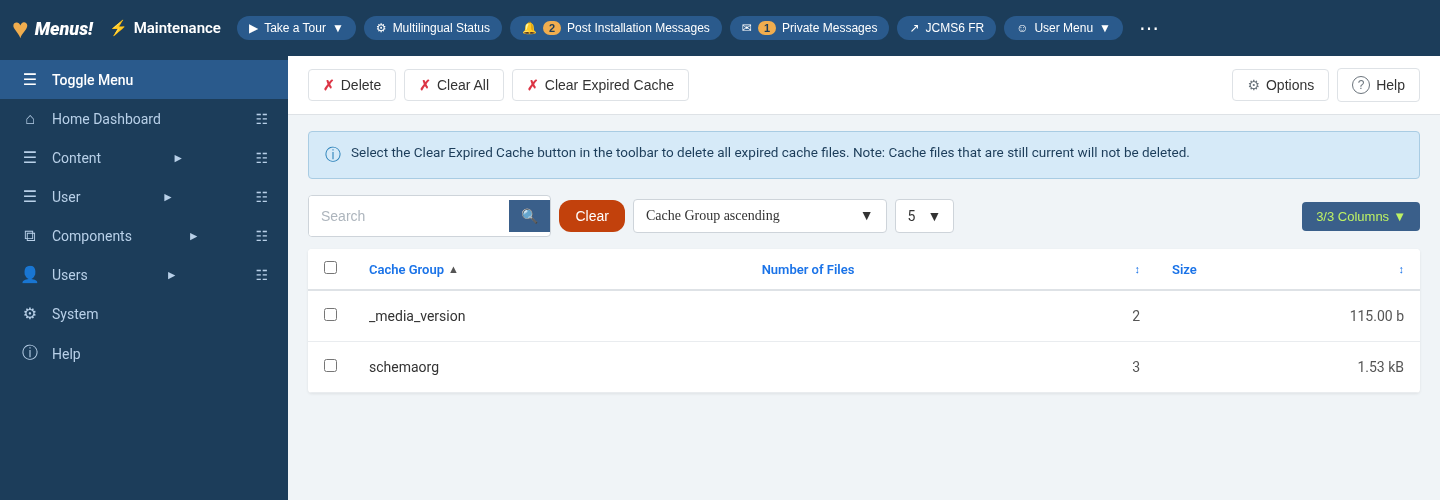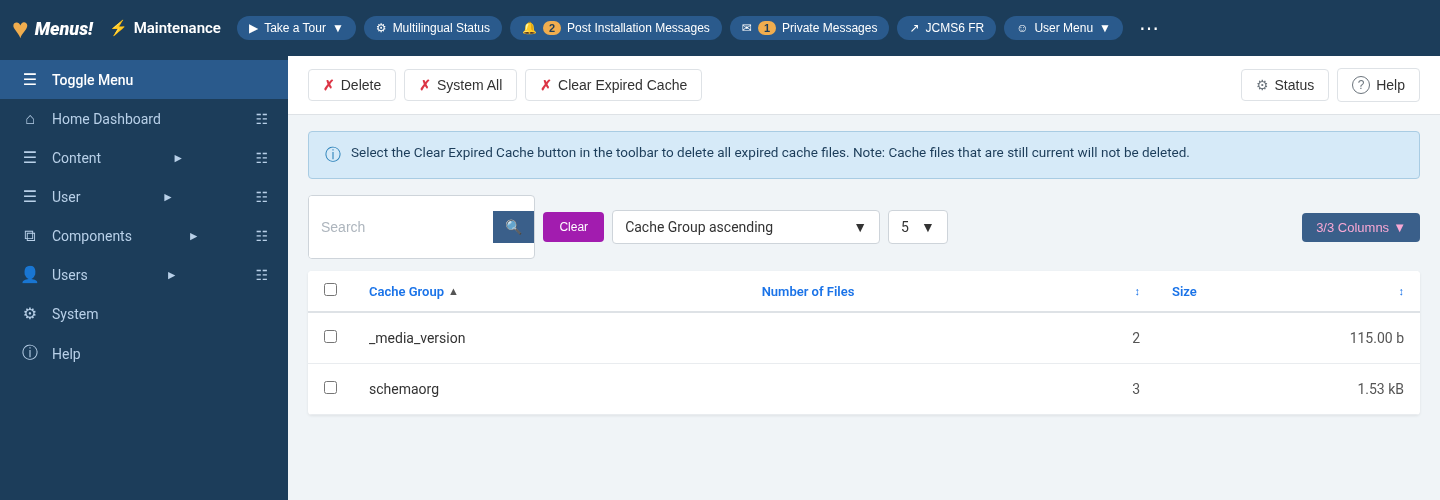--- a/index.html
+++ b/index.html
@@ -137,51 +137,51 @@
       margin-bottom: 12px;
       flex-wrap: wrap;
     }
     .search-input-wrap {
       display: flex; align-items: center;
       border: 1px solid #ced4da; border-radius: 4px;
       overflow: hidden; background: #fff;
     }
     .search-input-wrap input {
       border: none; outline: none;
-      padding: 23px 12px; font-size: 14px;
-      width: 184px; color: #495057;
+      padding: 12px 12px; font-size: 14px;
+      width: 200px; color: #495057;
     }
     .search-input-wrap input::placeholder { color: #adb5bd; }
     .search-btn {
       background: #3a5f8a; border: none;
       color: #fff; padding: 8px 12px;
       cursor: pointer; font-size: 14px;
     }
     .clear-btn {
-      background: #a21caf; border: none;
+      background: #c2410c; border: none;
       color: #fff; padding: 8px 16px;
-      border-radius: 4px; cursor: pointer; font-size: 12px;
+      border-radius: 12px; cursor: pointer; font-size: 14px;
     }
     .sort-select {
       display: flex; align-items: center;
       border: 1px solid #ced4da; border-radius: 4px;
       background: #fff; padding: 8px 12px;
-      gap: 80px; cursor: pointer; font-size: 14px; color: #333;
+      gap: 80px; cursor: pointer; font-size: 14px; color: #333; font-family: Liberation Serif, serif;
     }
     .num-select {
       display: flex; align-items: center;
       border: 1px solid #ced4da; border-radius: 4px;
       background: #fff; padding: 8px 12px;
       gap: 12px; cursor: pointer; font-size: 14px; color: #333;
     }
 
     
     .columns-btn {
       margin-left: auto;
-      background: #3a5f8a; color: #f9a8d4;
+      background: #3a5f8a; color: #bef264;
       border: none; border-radius: 4px;
       padding: 7px 14px; cursor: pointer; font-size: 13px;
       display: flex; align-items: center; gap: 4px;
     }
 
     
     .data-table {
       width: 100%; border-collapse: collapse;
       background: #fff; border-radius: 4px;
       overflow: hidden;
@@ -296,30 +296,30 @@
 
   <main class="main">
 
     <div class="toolbar">
       <button class="toolbar-btn">
         <span class="x-icon">✗</span>
         <span>Delete</span>
       </button>
       <button class="toolbar-btn">
         <span class="x-icon">✗</span>
-        <span>System All</span>
+        <span>Clear All</span>
       </button>
       <button class="toolbar-btn">
         <span class="x-icon">✗</span>
         <span>Clear Expired Cache</span>
       </button>
       <div class="toolbar-spacer"></div>
       <button class="toolbar-btn-options">
         <span class="gear">⚙</span>
-        <span>Status</span>
+        <span>Options</span>
       </button>
       <button class="toolbar-btn-help">
         <span class="q">?</span>
         <span>Help</span>
       </button>
     </div>
 
     <div class="page-content">
 
       <div class="alert-info">

